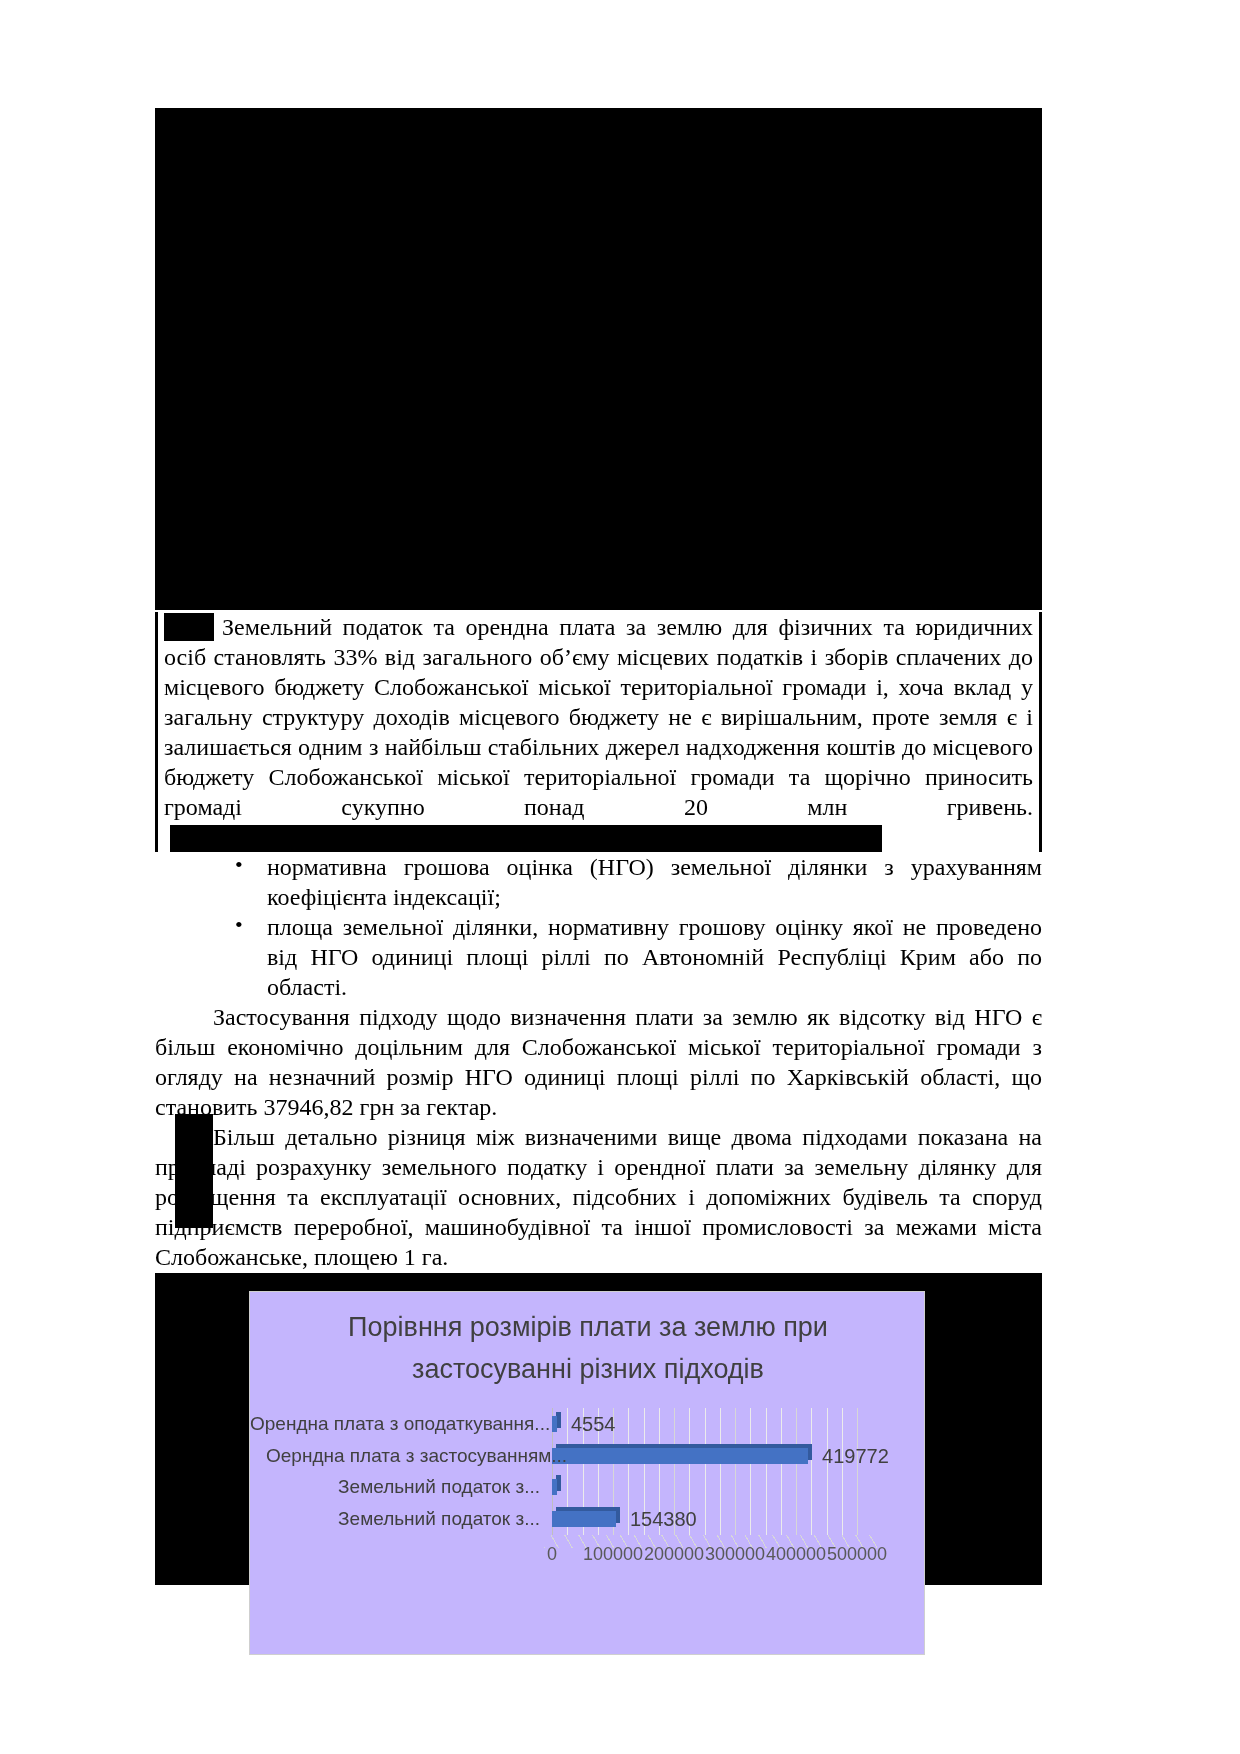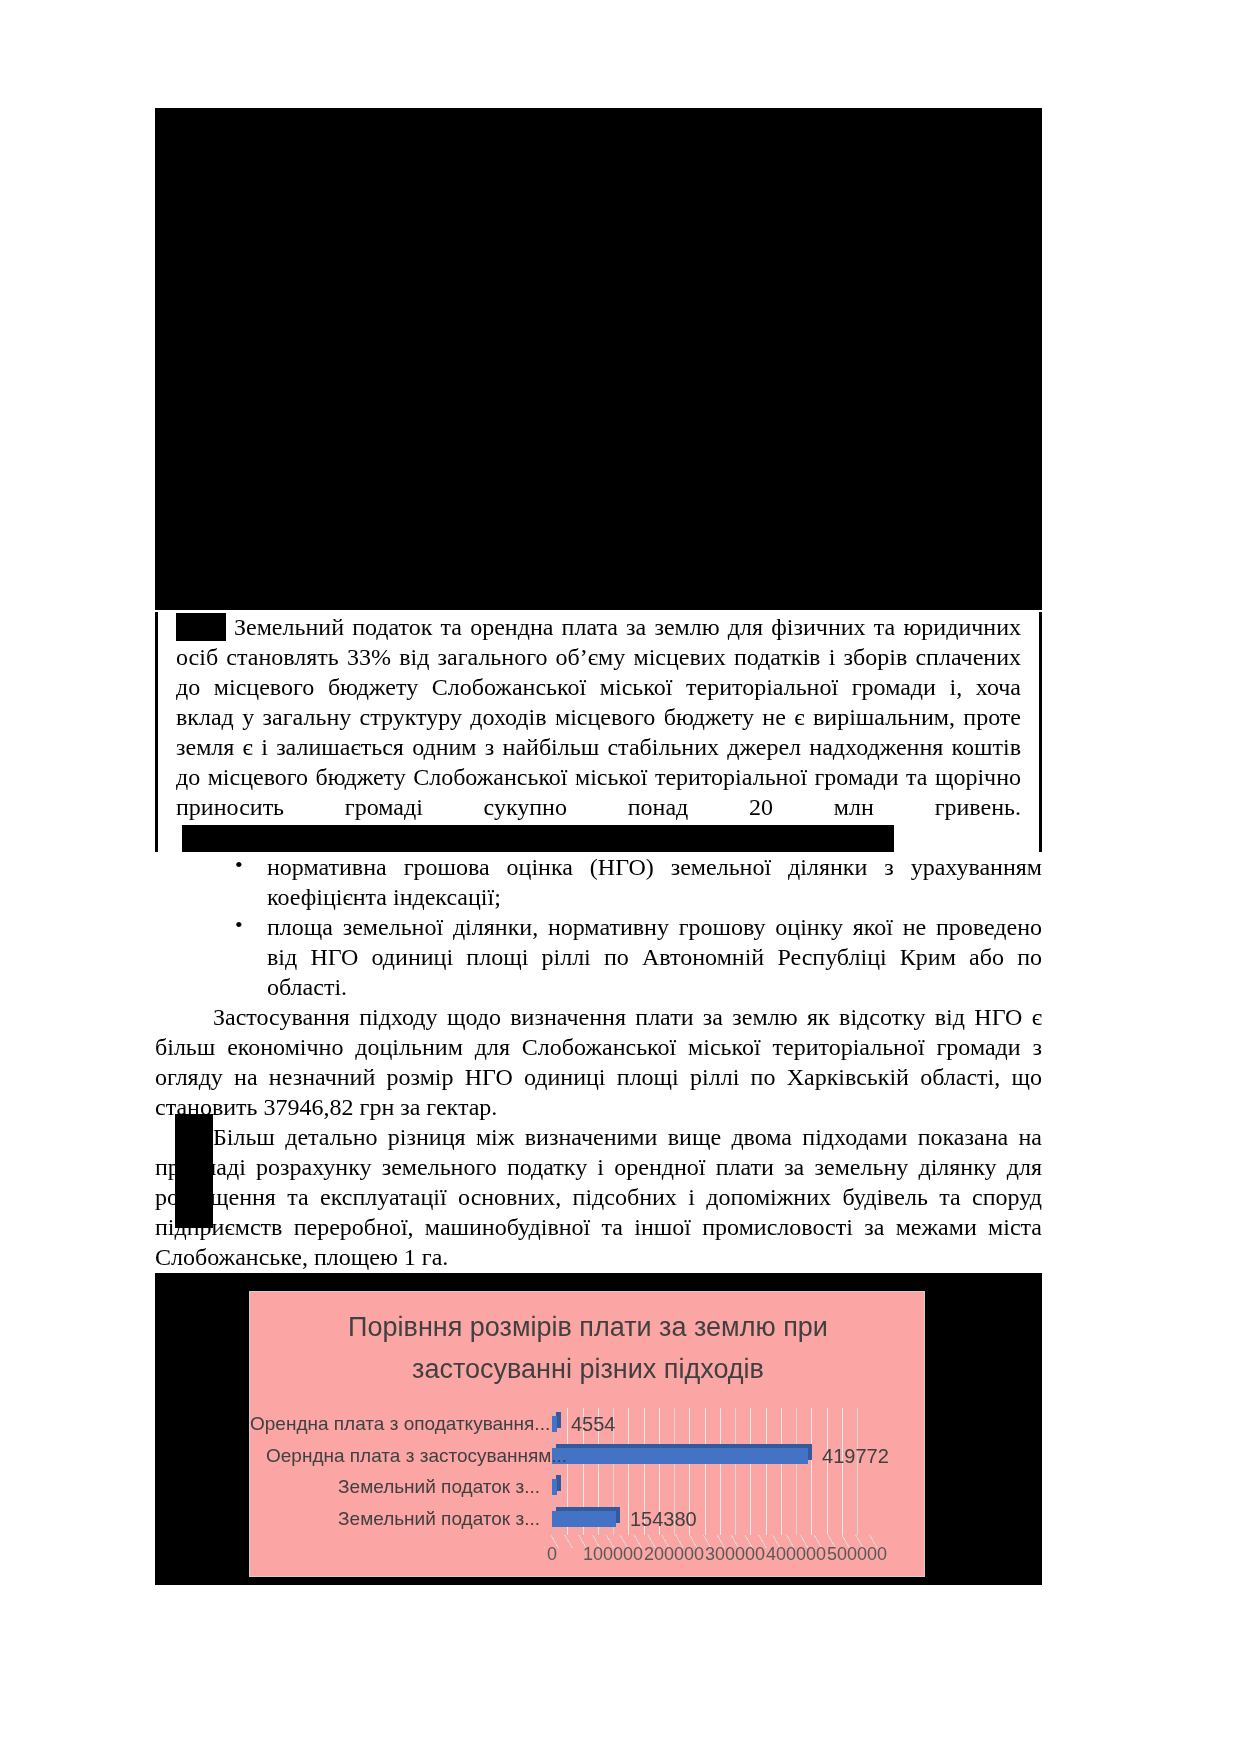--- a/index.html
+++ b/index.html
@@ -10,38 +10,38 @@
   
   .redact{background:#000;position:absolute;}
   #redact-top{left:155px;top:108px;width:887px;height:502px;}
   #redact-bullet-margin{left:20px;top:262px;width:38px;height:114px;position:absolute;background:#000;}
   
   #content{
     position:absolute;left:155px;top:612px;width:887px;
     font-size:24px;line-height:30px;text-align:justify;
   }
   #content p{margin:0;}
-  #para1{border-left:3px solid #000;border-right:3px solid #000;box-sizing:border-box;padding:0 18px;}
+  #para1{border-left:3px solid #000;border-right:3px solid #000;box-sizing:border-box;padding:0 6px;}
   .indent-redact{
     display:inline-block;width:50px;height:28px;background:#000;
     vertical-align:-6px;margin-right:8px;
   }
   .tail-redact{
     display:inline-block;width:712px;height:27px;background:#000;
     vertical-align:-7px;margin-left:6px;
   }
   ul.bullets{margin:0;padding:0 0 0 112px;list-style:none;}
   ul.bullets li{position:relative;text-align:justify;}
   ul.bullets li .marker{position:absolute;left:-32px;top:-2px;font-size:22px;}
   .ind{ text-indent:58px; }
   
   #chart-block{position:absolute;left:155px;top:1273px;width:887px;height:312px;background:#000;}
   #chart-panel{
-    position:absolute;left:94px;top:18px;width:676px;height:286px;
-    background:#fca5a5;border:1px solid #cfcfcf;box-sizing:border-box;
+    position:absolute;left:94px;top:18px;width:676px;height:364px;
+    background:#c4b5fd;border:1px solid #cfcfcf;box-sizing:border-box;
     font-family:"Liberation Sans", sans-serif;
   }
   #chart-title{
     position:absolute;left:88px;top:14px;width:500px;
     text-align:center;font-size:27px;line-height:42px;color:#404040;font-weight:400;
   }
   .gridline{position:absolute;width:1px;}
   .bar{position:absolute;background:#4472C4;box-shadow:4px -4px 0 0 #335a9e;}
   .cat-label{position:absolute;text-align:right;font-size:19px;color:#404040;white-space:nowrap;}
   .val-label{position:absolute;font-size:20px;color:#404040;white-space:nowrap;}

